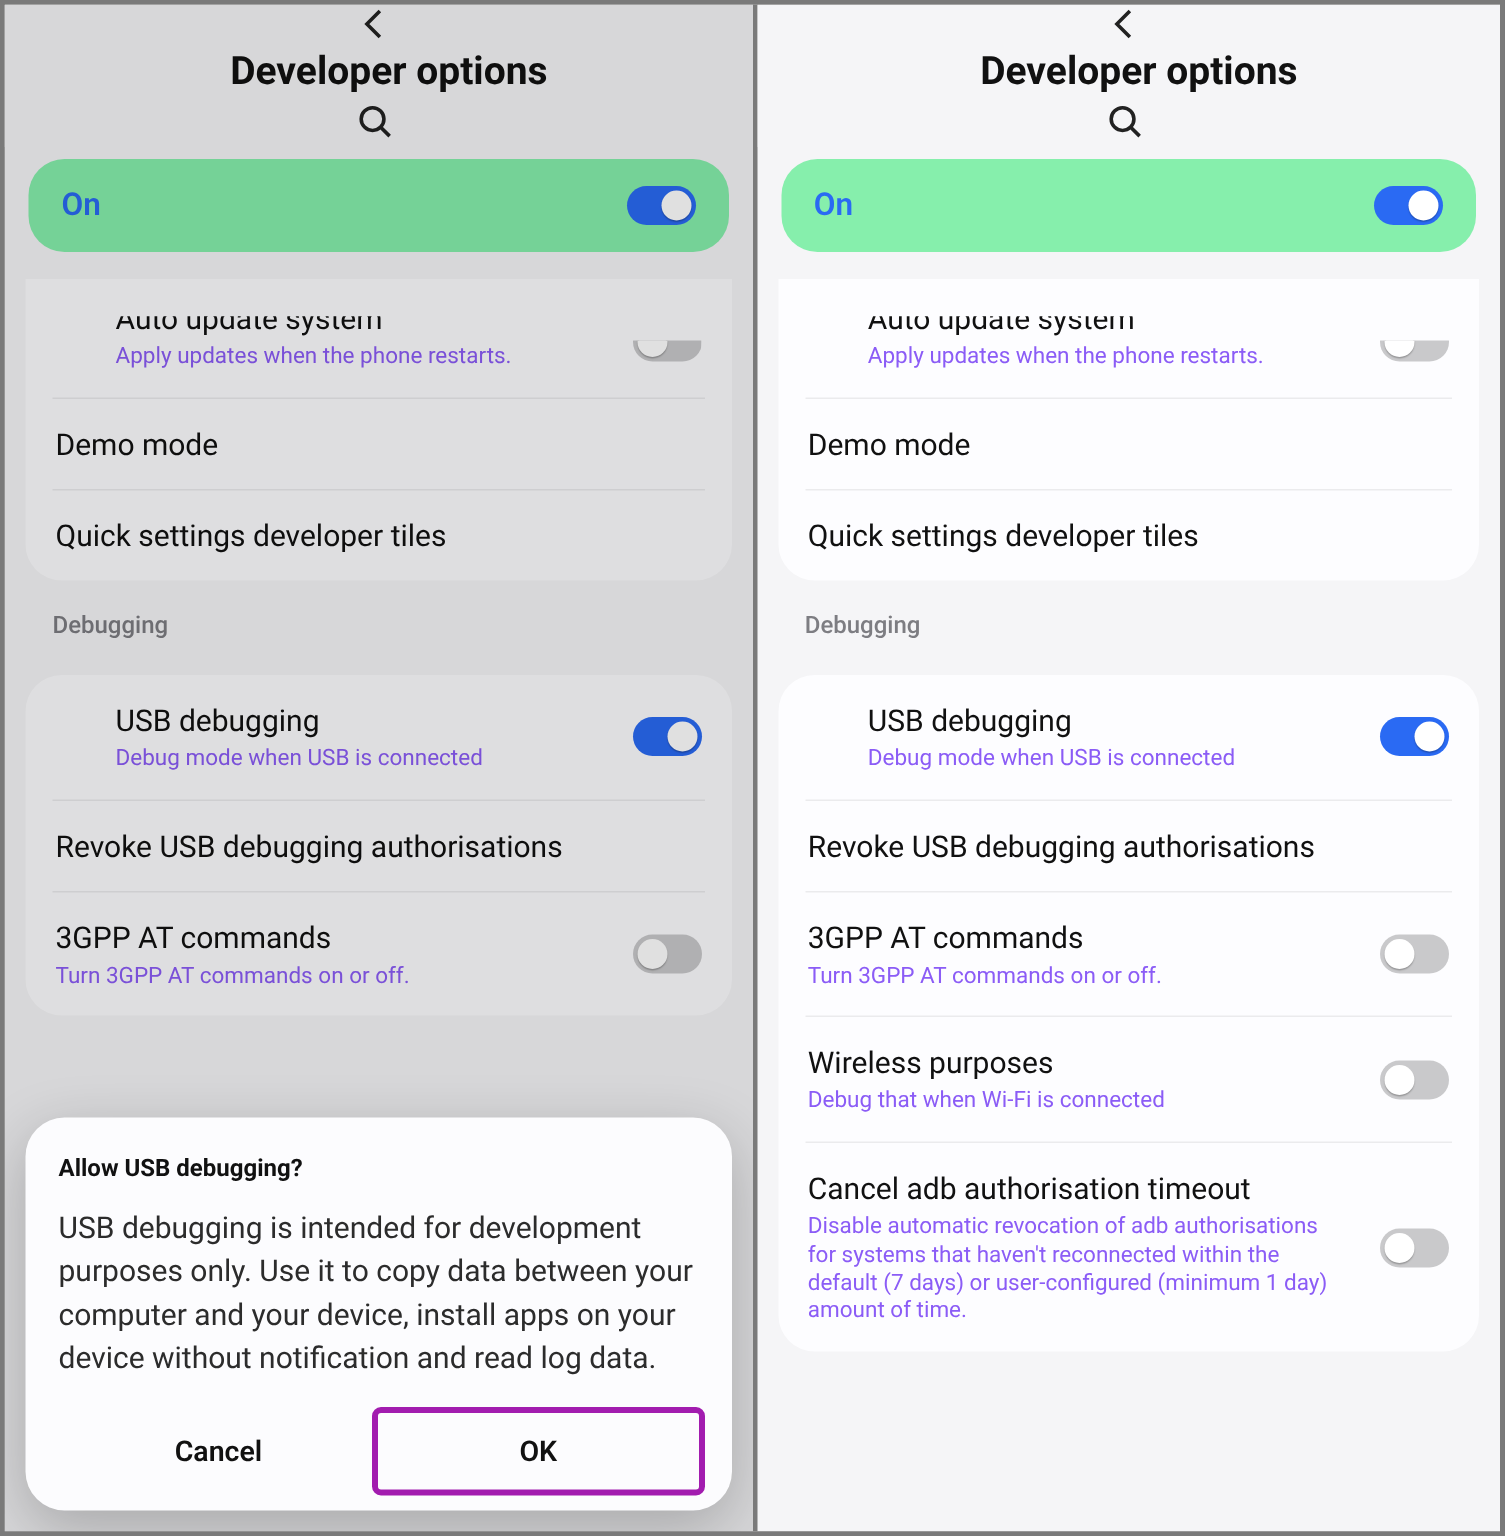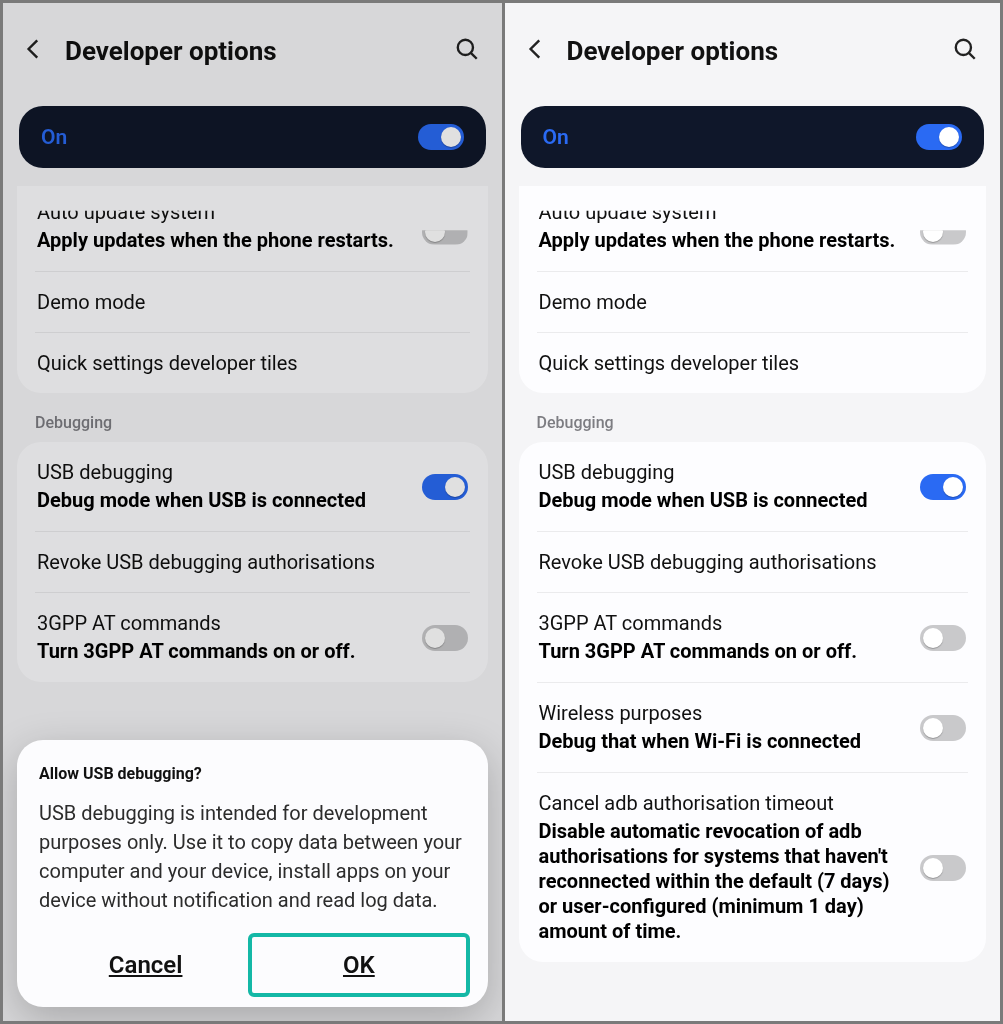--- a/index.html
+++ b/index.html
@@ -17,33 +17,34 @@
     overflow: hidden;
   }
   .phone + .phone { border-left: 3px solid #7a7a7a; }
 
   .header {
     height: 95px;
     display: flex;
     align-items: center;
     padding: 0 22px 0 18px;
     background: #f5f5f7;
+    flex-direction: column;
   }
   .back-icon svg { width: 26px; height: 26px; stroke: #222; stroke-width: 2.2; fill: none; }
   .header-title {
     font-size: 26px;
     font-weight: 700;
     color: #111;
     margin-left: 18px;
     flex: 1;
   }
   .search-icon svg { width: 26px; height: 26px; stroke: #222; stroke-width: 2.2; fill: none; }
 
   .toggle-row {
-    background: #0f172a;
+    background: #86efac;
     border-radius: 24px;
     margin: 8px 16px 18px 16px;
     padding: 18px 22px;
     display: flex;
     align-items: center;
     justify-content: space-between;
   }
   .toggle-row .label { color: #2a6af3; font-size: 21px; font-weight: 600; }
 
   .card {
@@ -53,32 +54,32 @@
     padding: 0 18px;
   }
   .card.partial-top { border-top-left-radius: 0; border-top-right-radius: 0; margin-top: 0; padding-top: 6px;}
 
   .item {
     display: flex;
     align-items: center;
     padding: 18px 2px;
     border-top: 1px solid rgba(0,0,0,0.07);
   }
-  .item:first-child { border-top: none; }
+  .item:first-child { border-top: none; margin-left: 40px; }
   .item .text { flex: 1; display: flex; flex-direction: column; gap: 4px; }
   .item .title { font-size: 20px; color: #111; line-height: 1.2; }
-  .item .sub   { font-size: 20px; color: #000000; line-height: 1.25; max-width: 360px; font-weight: bold; }
+  .item .sub   { font-size: 15px; color: #8b5cf6; line-height: 1.25; max-width: 360px; }
   .item .title.cut { clip-path: inset(45% 0 0 0); margin-top: -10px;}
   .item .switch.half { clip-path: inset(45% 0 0 0); }
 
   .section-label {
     font-size: 16px;
     color: #7d7d82;
     padding: 0 0 0 32px;
-    margin-bottom: 10px;
+    margin-bottom: 24px;
     font-weight: 500;
   }
 
   
   .switch {
     width: 46px; height: 26px; border-radius: 13px;
     background: #c9c9cb; position: relative; flex-shrink: 0;
     transition: background .15s;
   }
   .switch .knob {
@@ -102,25 +103,24 @@
     background: #fcfcfe;
     border-radius: 26px;
     padding: 24px 22px 14px 22px;
     box-shadow: 0 12px 40px rgba(0,0,0,0.22);
   }
   .dialog-title { font-size: 16px; font-weight: 700; color: #111; margin-bottom: 16px; }
   .dialog-body  { font-size: 20px; color: #2c2c2c; line-height: 1.45; margin-bottom: 22px; }
   .dialog-buttons { display: flex; }
   .dialog-btn {
     flex: 1; text-align: center; padding: 14px 0;
-    font-size: 24px; font-weight: 600; color: #111;
+    font-size: 19px; font-weight: 600; color: #111;
     border-radius: 6px;
-    text-decoration: underline;
-  }
-  .highlight-red { border: 4px solid #14b8a6; margin: -4px; }
+  }
+  .highlight-red { border: 4px solid #a21caf; margin: -4px; }
 </style>
 </head>
 <body>
 
 <div class="phone">
 
   <div class="header">
     <span class="back-icon">
       <svg viewBox="0 0 24 24">
           <polyline points="15 4 7 12 15 20"></polyline>

